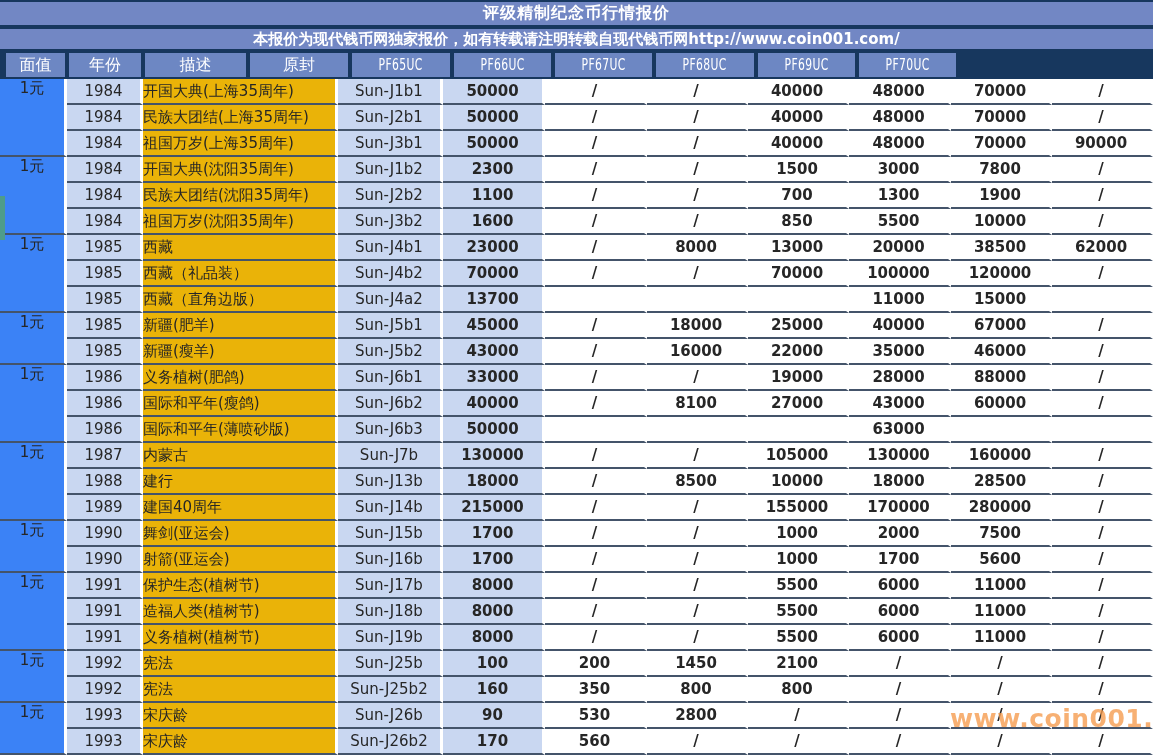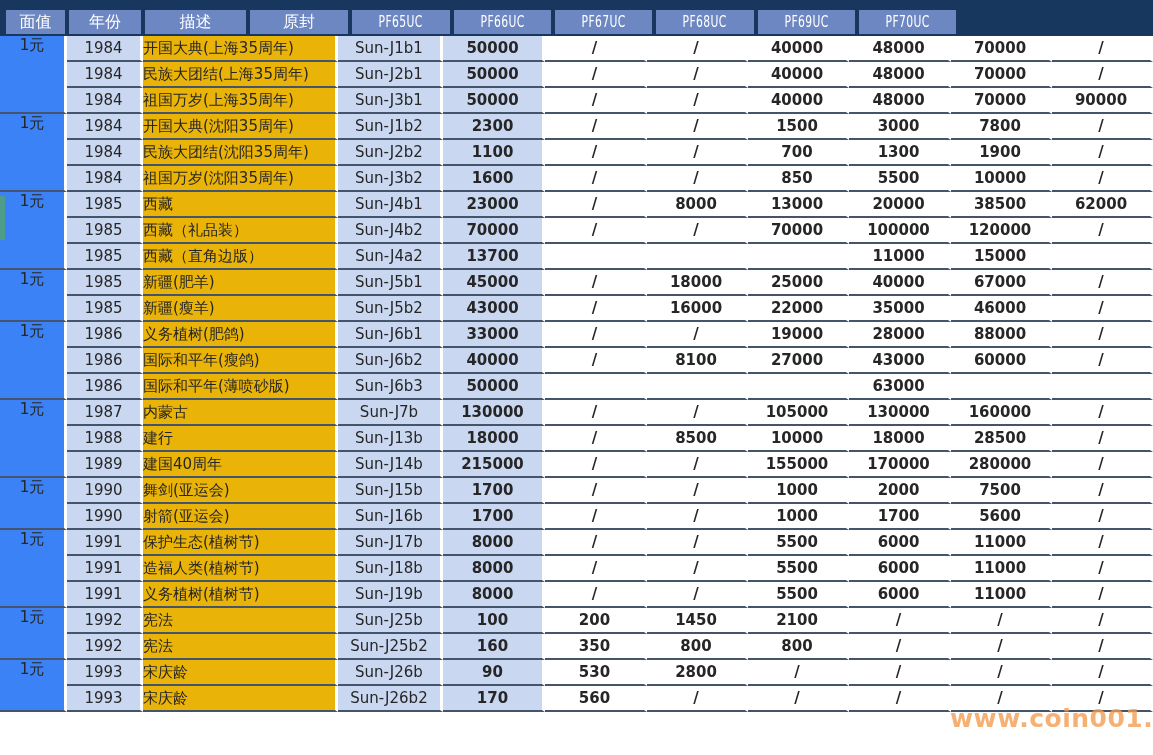--- a/index.html
+++ b/index.html
@@ -93,23 +93,25 @@
     pointer-events:none;
   }
 </style>
 </head>
 <body>
 
 <div id="screen">
 
   <div id="top-line" class="navy-line"></div>
 
+  <div id="title-bar">评级精制纪念币行情报价</div>
 
   <div id="mid-line" class="navy-line"></div>
 
+  <div id="subtitle-bar">本报价为现代钱币网独家报价，如有转载请注明转载自现代钱币网http://www.coin001.com/</div>
 
   <div id="sub-line" class="navy-line"></div>
 
   <div id="header-row">
       <div class="hcell" style="width: 67px;">面值</div>
       <div class="hcell" style="width: 76px;">年份</div>
       <div class="hcell" style="width: 105px;">描述</div>
       <div class="hcell" style="width: 102px;">原封</div>
       <div class="hcell" style="width: 102px;">
         <span class="pf">PF65UC</span>

